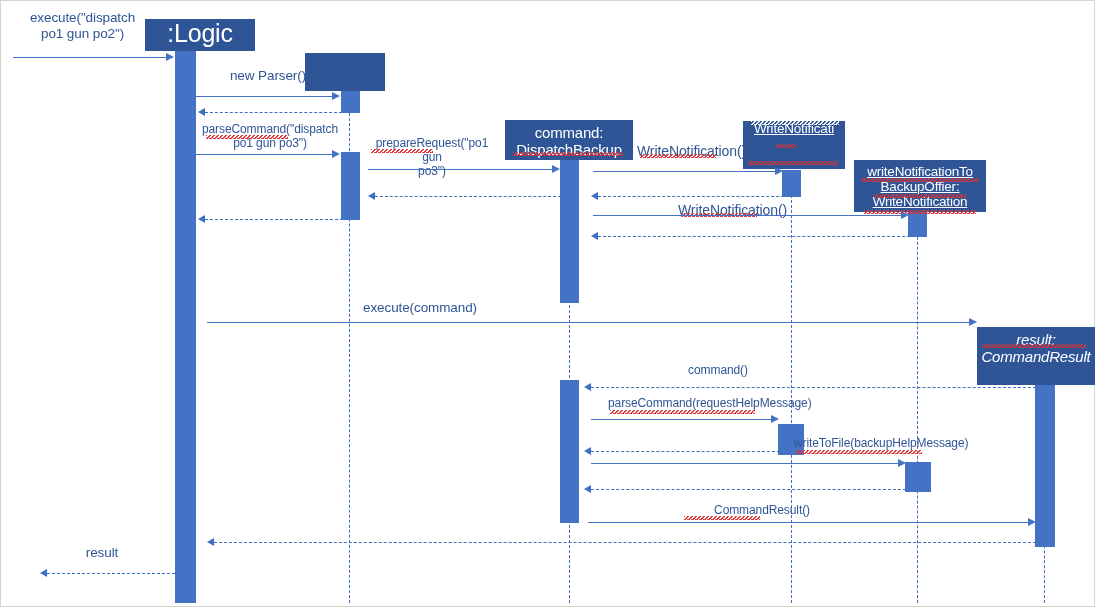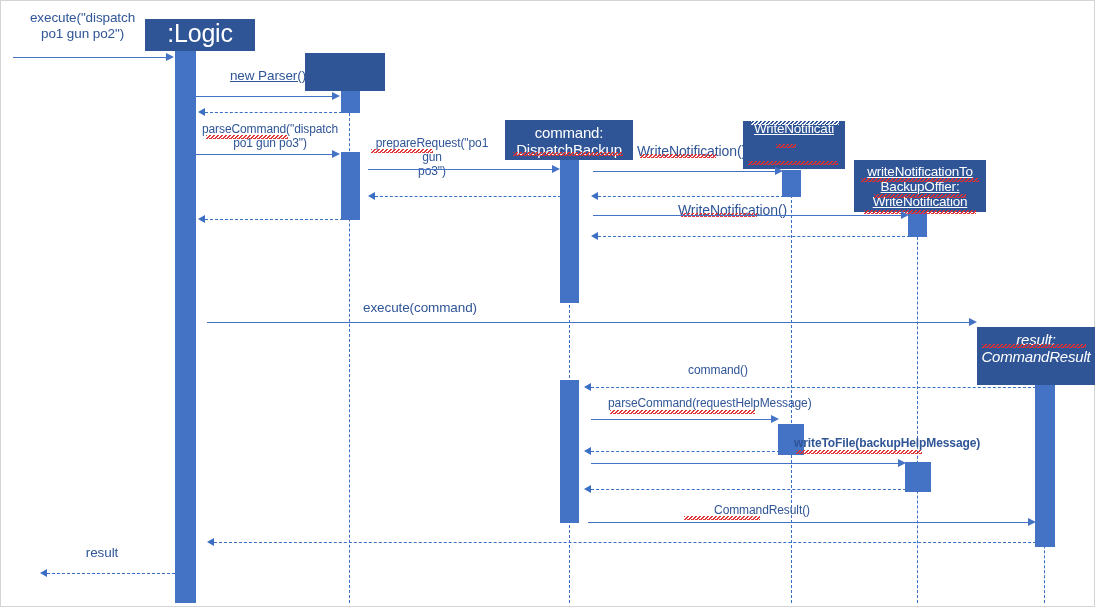--- a/index.html
+++ b/index.html
@@ -202,21 +202,21 @@
     <span class="ptxt">result:
 CommandResult</span>
   </div>
   <div class="squiggle" style="left:982px; top:344px; width:104px;"></div>
 
   <div class="msg-label lg" style="left:10px; top:10px; width:145px;">execute("dispatch
 po1 gun po2")</div>
   <div class="msg-line" style="left:13px; top:57px; width:153px;"></div>
   <div class="arrow-head right" style="left:166px; top:53px;"></div>
 
-  <div class="msg-label lg" style="left:196px; top:68px; width:144px;text-decoration:underline;">new Parser()</div>
+  <div class="msg-label lg" style="left:196px; top:68px; width:144px;">new Parser()</div>
   <div class="msg-line" style="left:196px; top:96px; width:136px;"></div>
   <div class="arrow-head right" style="left:332px; top:92px;"></div>
 
   <div class="msg-line dashed" style="left:205px; top:112px; width:137px;"></div>
   <div class="arrow-head open-left" style="left:198px; top:108px;"></div>
 
   <div class="msg-label md" style="left:196px; top:122px; width:148px;">parseCommand("dispatch
 po1 gun po3")</div>
   <div class="squiggle" style="left:206px; top:135px; width:82px;"></div>
   <div class="msg-line" style="left:196px; top:154px; width:136px;"></div>
@@ -259,21 +259,21 @@
   <div class="arrow-head open-left" style="left:584px; top:383px;"></div>
 
   <div class="msg-label md" style="left:608px; top:396px; width:192px;">parseCommand(requestHelpMessage)</div>
   <div class="squiggle" style="left:610px; top:410px; width:145px;"></div>
   <div class="msg-line" style="left:591px; top:419px; width:180px;"></div>
   <div class="arrow-head right" style="left:771px; top:415px;"></div>
 
   <div class="msg-line dashed" style="left:591px; top:451px; width:189px;"></div>
   <div class="arrow-head open-left" style="left:584px; top:447px;"></div>
 
-  <div class="msg-label md" style="left:794px; top:436px; width:130px; text-align:center;font-weight:bold;">writeToFile(backupHelpMessage)</div>
+  <div class="msg-label md" style="left:794px; top:436px; width:130px; text-align:center;">writeToFile(backupHelpMessage)</div>
   <div class="squiggle" style="left:796px; top:450px; width:126px;"></div>
   <div class="msg-line" style="left:591px; top:463px; width:307px;"></div>
   <div class="arrow-head right" style="left:898px; top:459px;"></div>
 
   <div class="msg-line dashed" style="left:591px; top:489px; width:315px;"></div>
   <div class="arrow-head open-left" style="left:584px; top:485px;"></div>
 
   <div class="msg-label md" style="left:700px; top:503px; width:124px;">CommandResult()</div>
   <div class="squiggle" style="left:684px; top:516px; width:76px;"></div>
   <div class="msg-line" style="left:588px; top:522px; width:440px;"></div>

